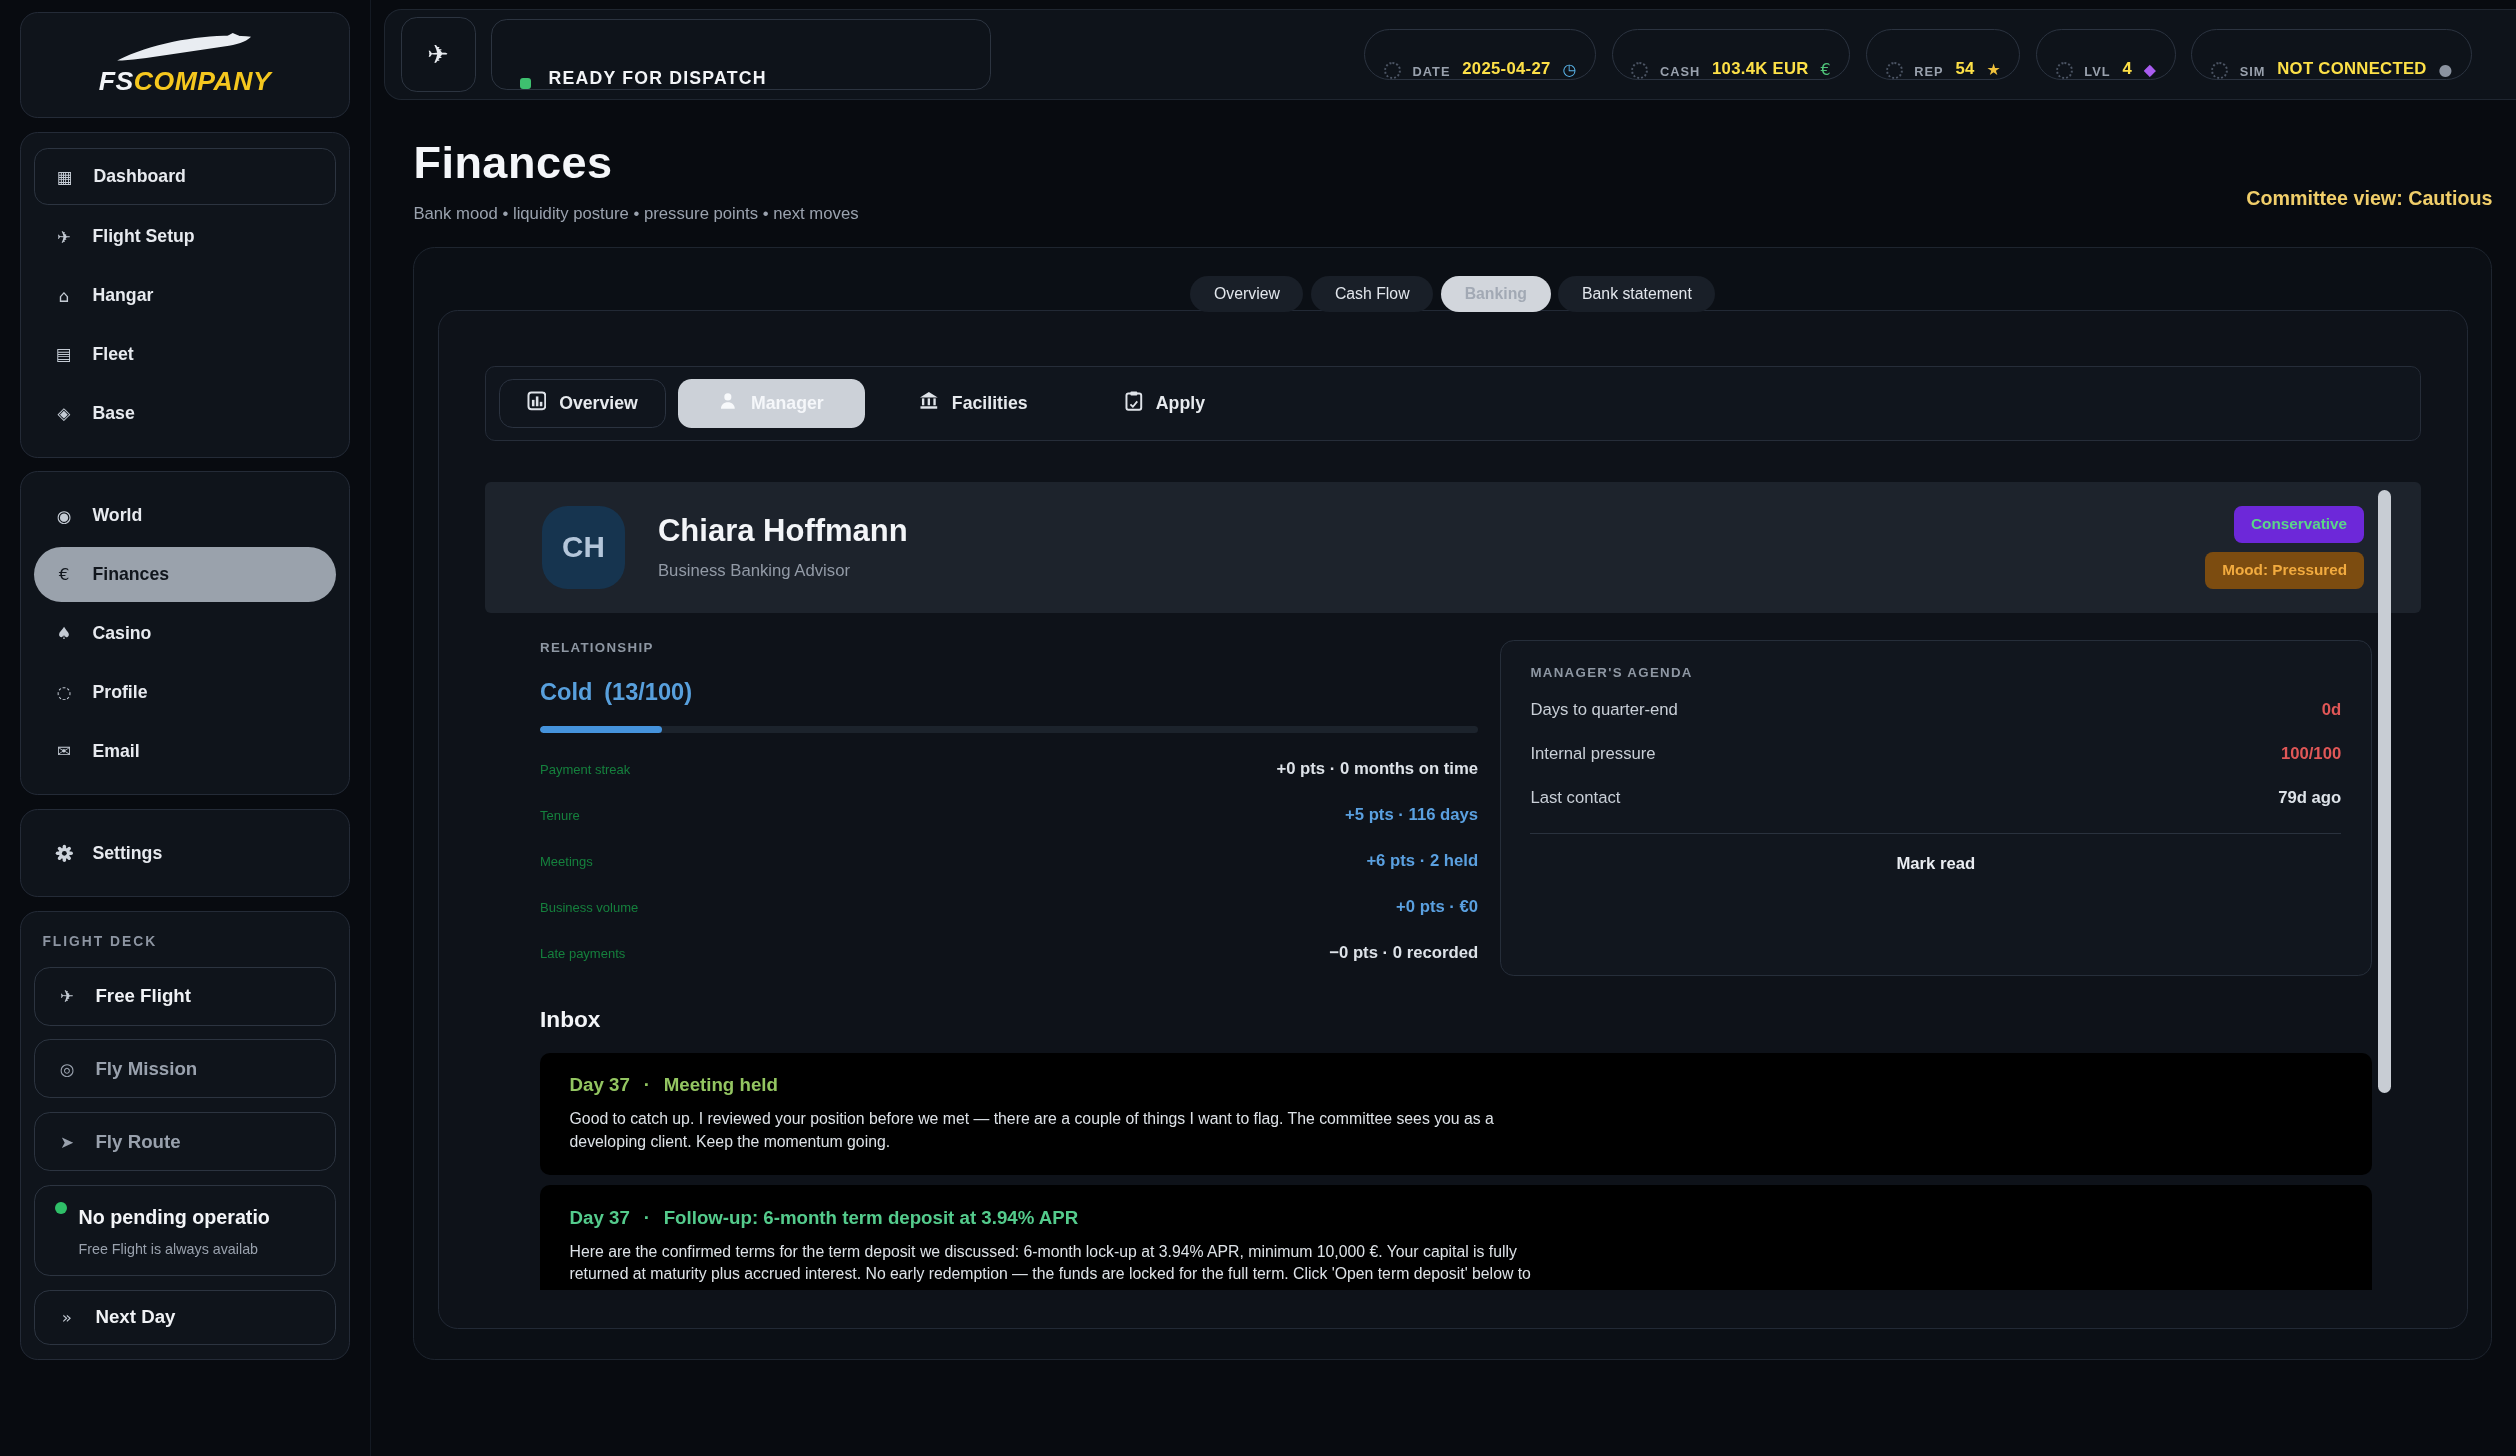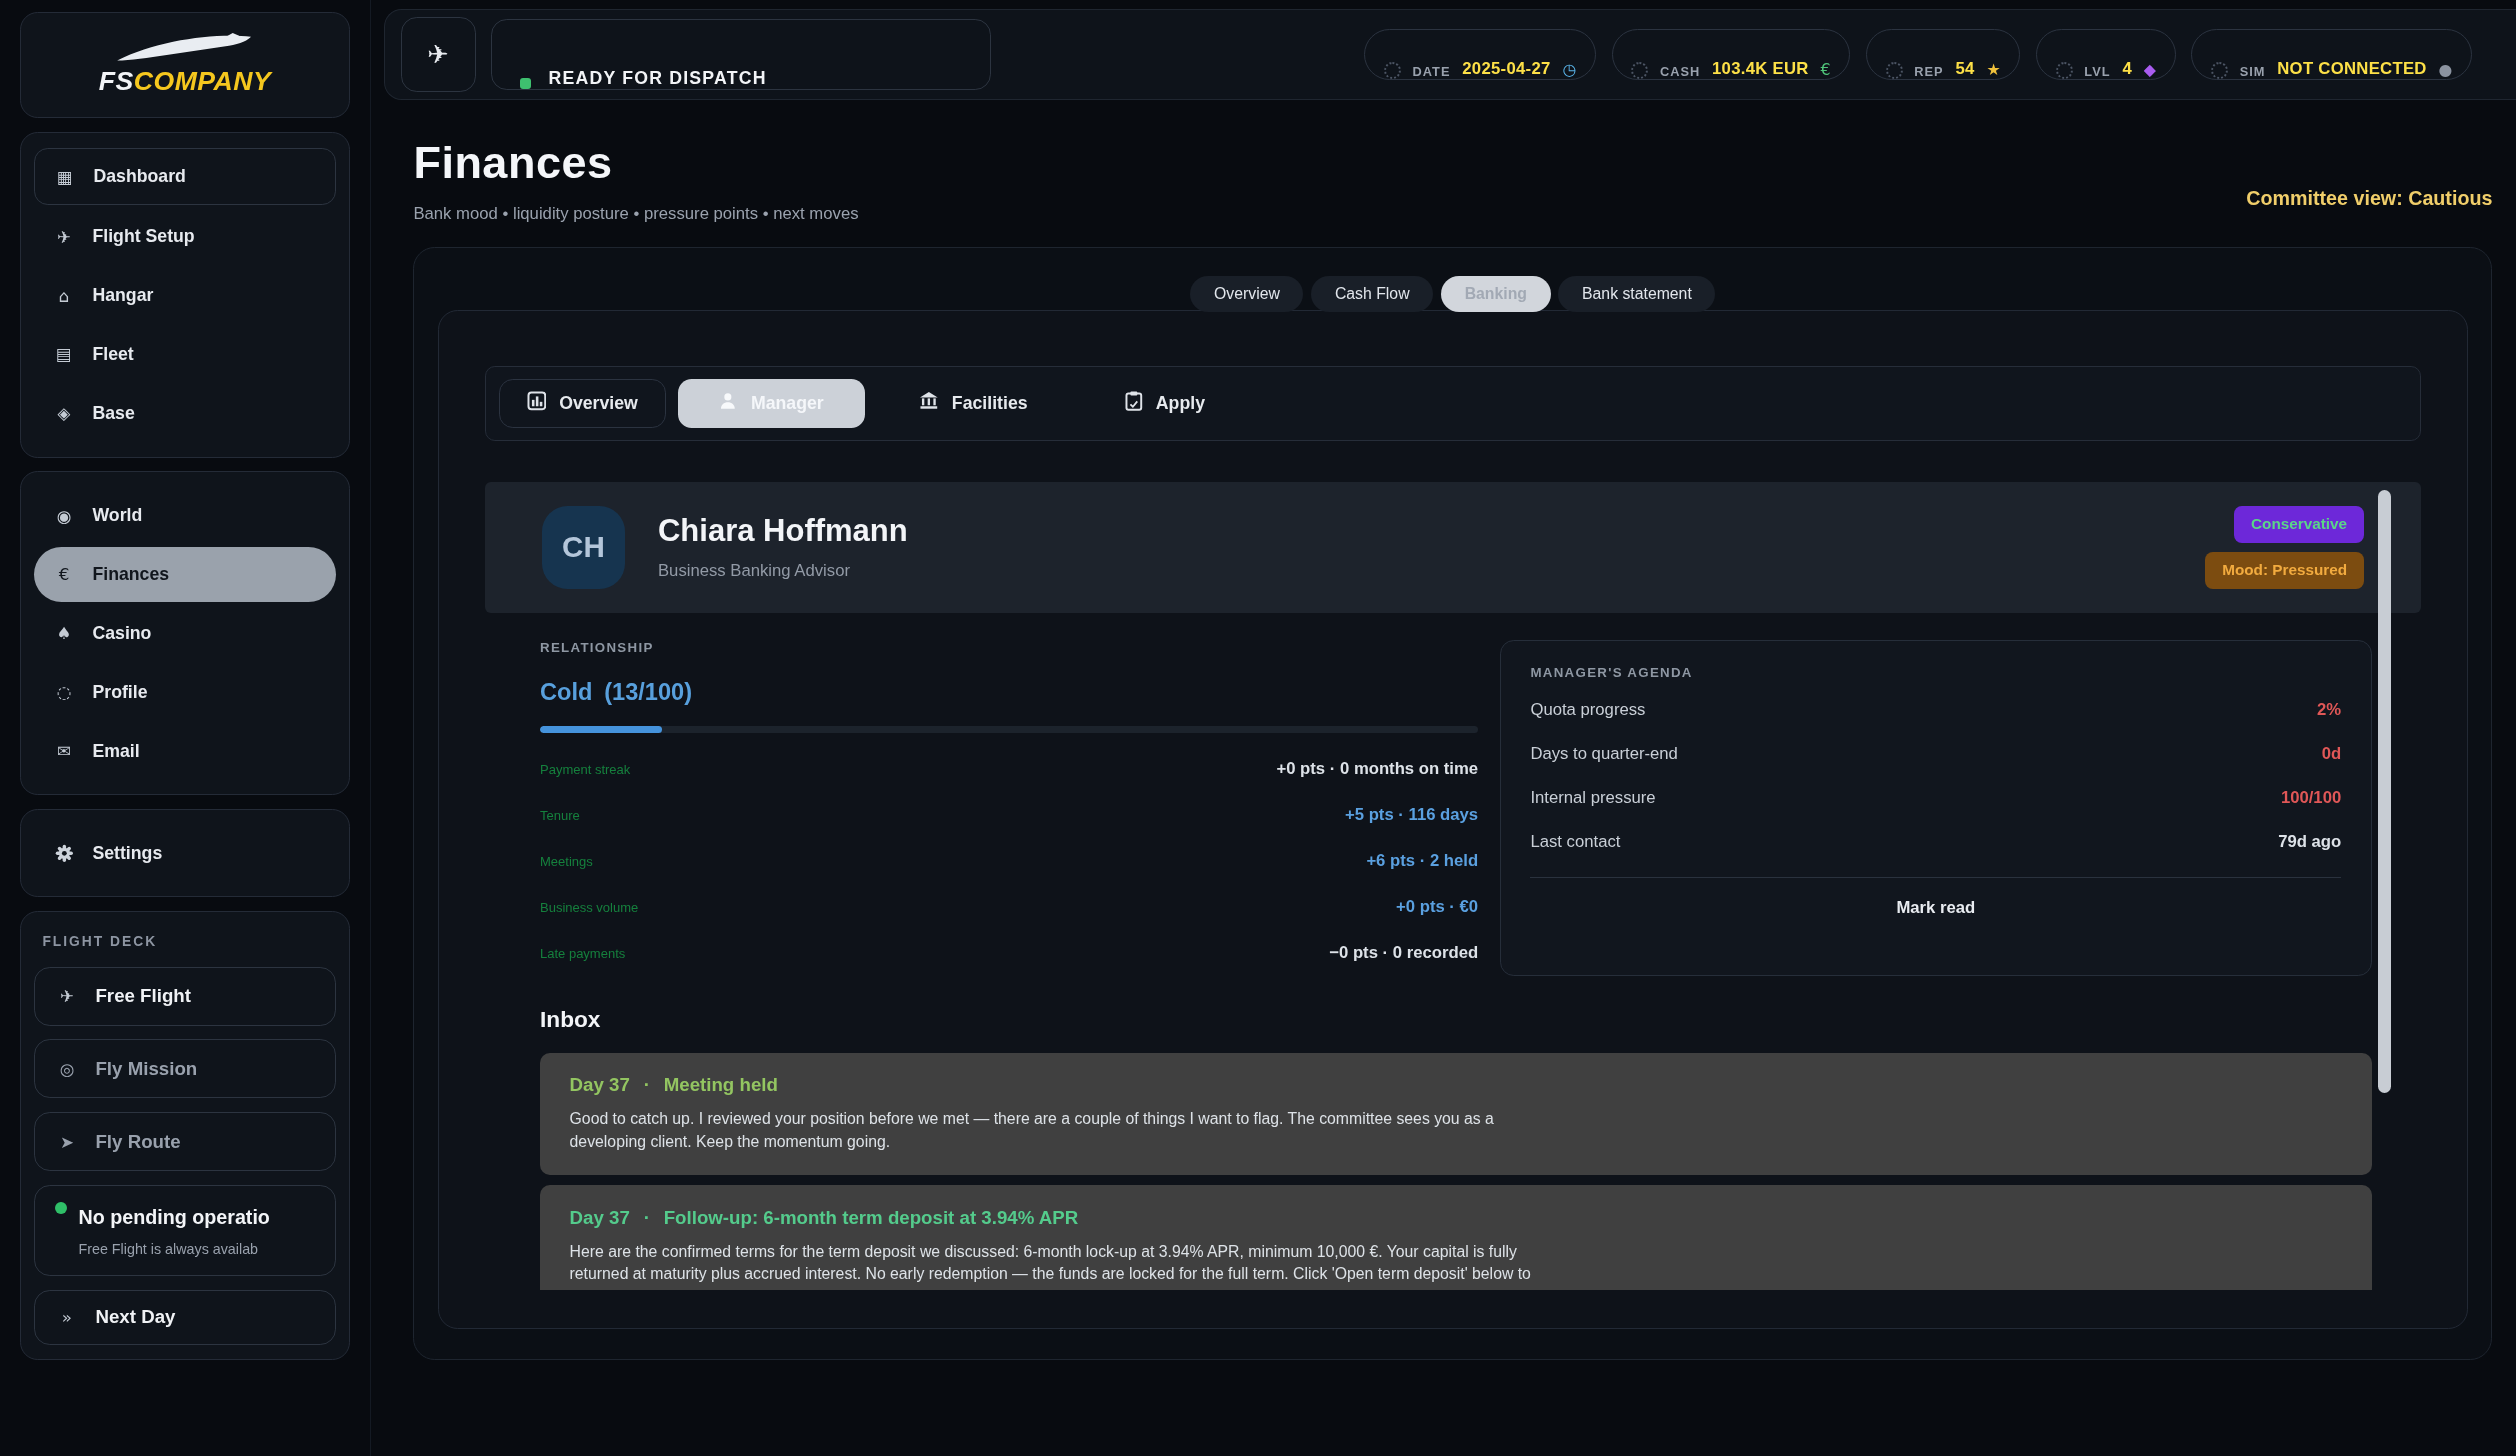--- a/index.html
+++ b/index.html
@@ -110,21 +110,21 @@
   .val.r{color:#e05757}
   .divider{margin-top:12.8px;border-top:1px solid #2a323e}
   .agenda-btns{margin-top:20.7px;display:flex;align-items:center}
   .btn-request{width:426px;height:51px;border-radius:9.9px;background:#c7ccd3;color:#969da9;font-size:16.7px;
                font-weight:700;display:grid;place-items:center;cursor:pointer}
   .btn-markread{flex:1;text-align:center;font-size:16.7px;font-weight:600;color:#e9ecf1;cursor:pointer}
 
   .inbox{margin:29.6px 95px 0 101px}
   .inbox-title{font-size:22.7px;font-weight:700;color:#f3f5f8}
   .msgs{margin-top:19.7px;display:flex;flex-direction:column;gap:9.9px}
-  .msg{background:#404040;border-radius:9.9px;padding:21.7px 29.6px}
+  .msg{background:#000000;border-radius:9.9px;padding:21.7px 29.6px}
   .msg-head{font-size:18.7px;font-weight:700;display:flex;gap:13.8px;align-items:baseline}
   .msg.lime .msg-head{color:#93c561}
   .msg.emerald .msg-head{color:#54cb8c}
   .msg-body{margin-top:11.8px;font-size:15.8px;color:#dde2e7;line-height:22.7px;max-width:985px}
 </style>
 </head>
 <body>
 
 <aside class="sidebar">
   <div class="side-card logo-card">
@@ -375,24 +375,20 @@
                 <div class="rrow">
                   <span class="lbl">Late payments</span>
                   <span class="val w">−0 pts · 0 recorded</span>
                 </div>
               </div>
             </div>
 
             <div class="agenda">
               <span class="sec-label">MANAGER'S AGENDA</span>
               <div class="arow">
-                <span class="lbl">Quota progress</span>
-                <span class="val r">2%</span>
-              </div>
-              <div class="arow">
                 <span class="lbl">Days to quarter-end</span>
                 <span class="val r">0d</span>
               </div>
               <div class="arow">
                 <span class="lbl">Internal pressure</span>
                 <span class="val r">100/100</span>
               </div>
               <div class="arow">
                 <span class="lbl">Last contact</span>
                 <span class="val w">79d ago</span>

